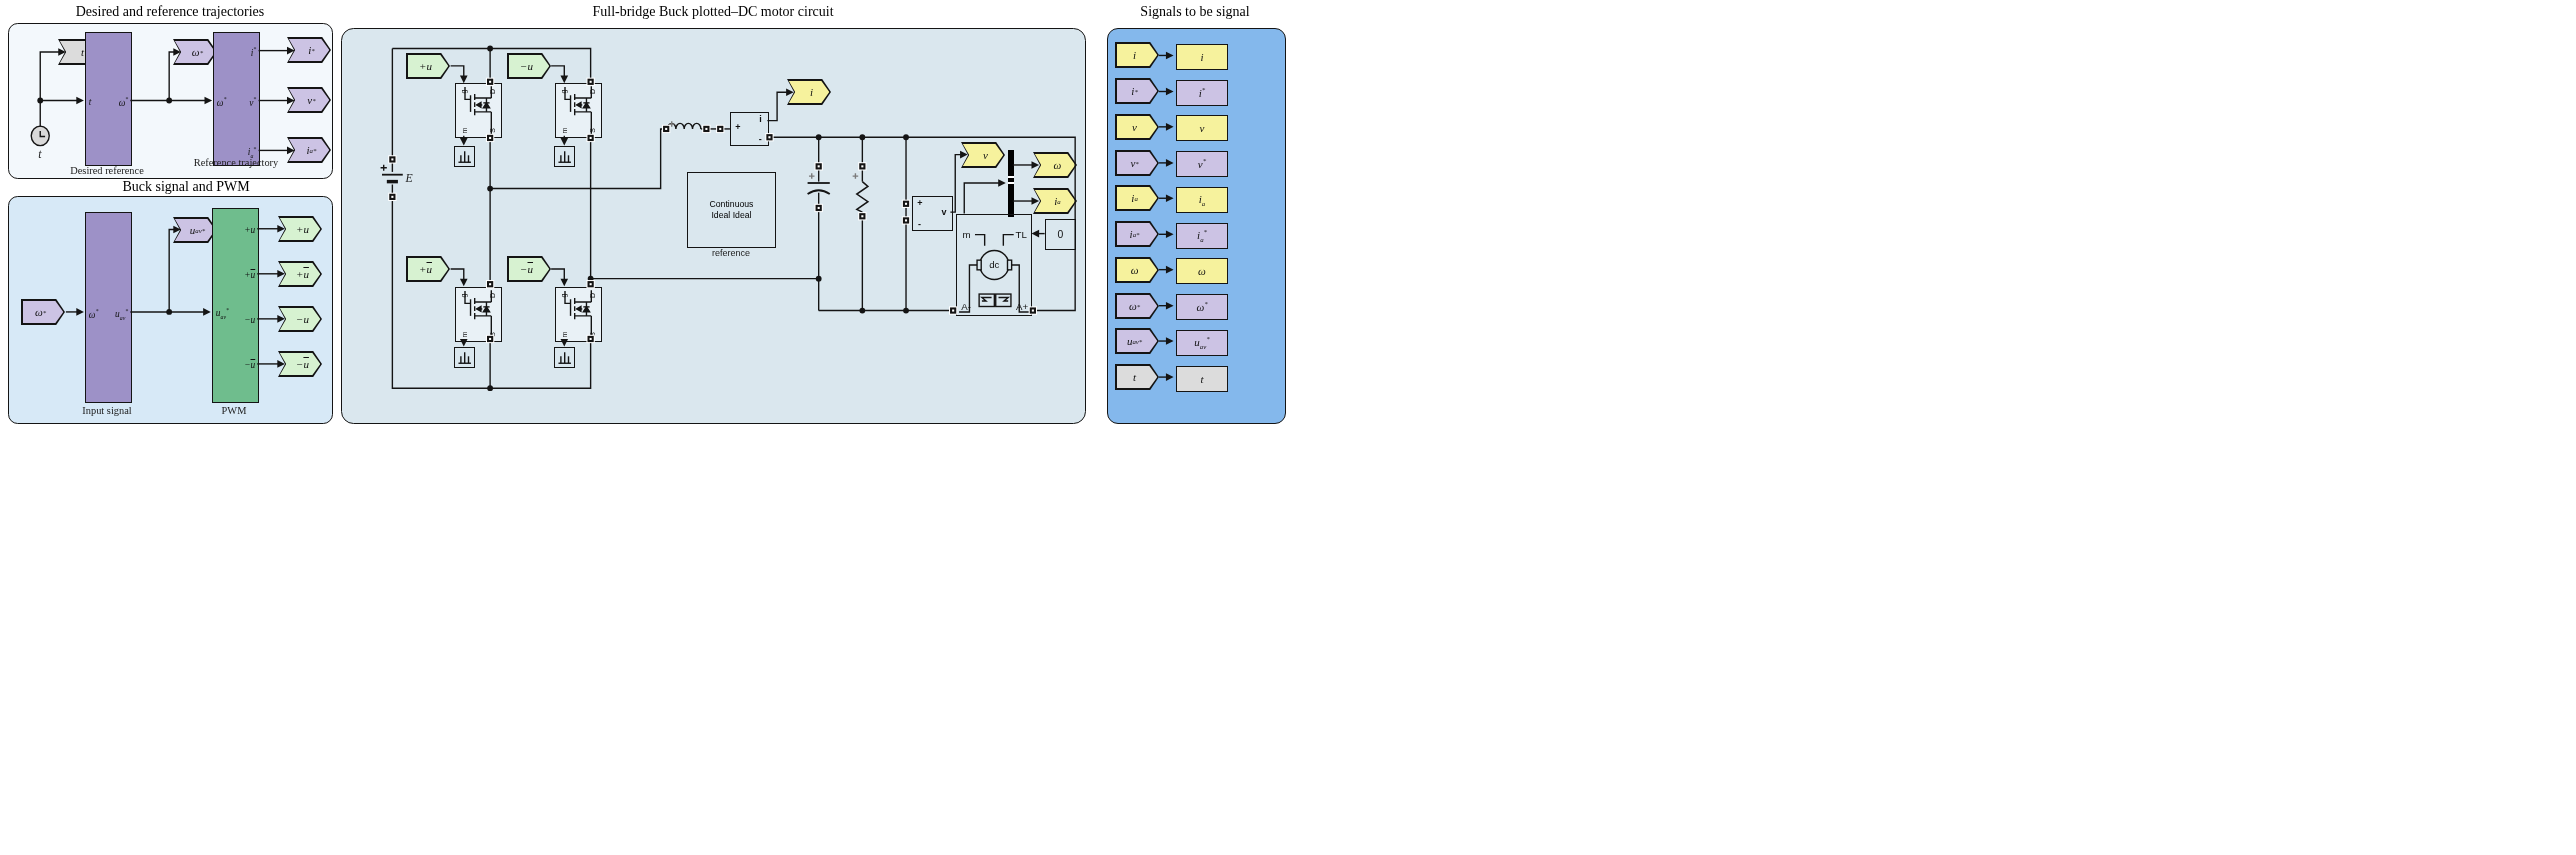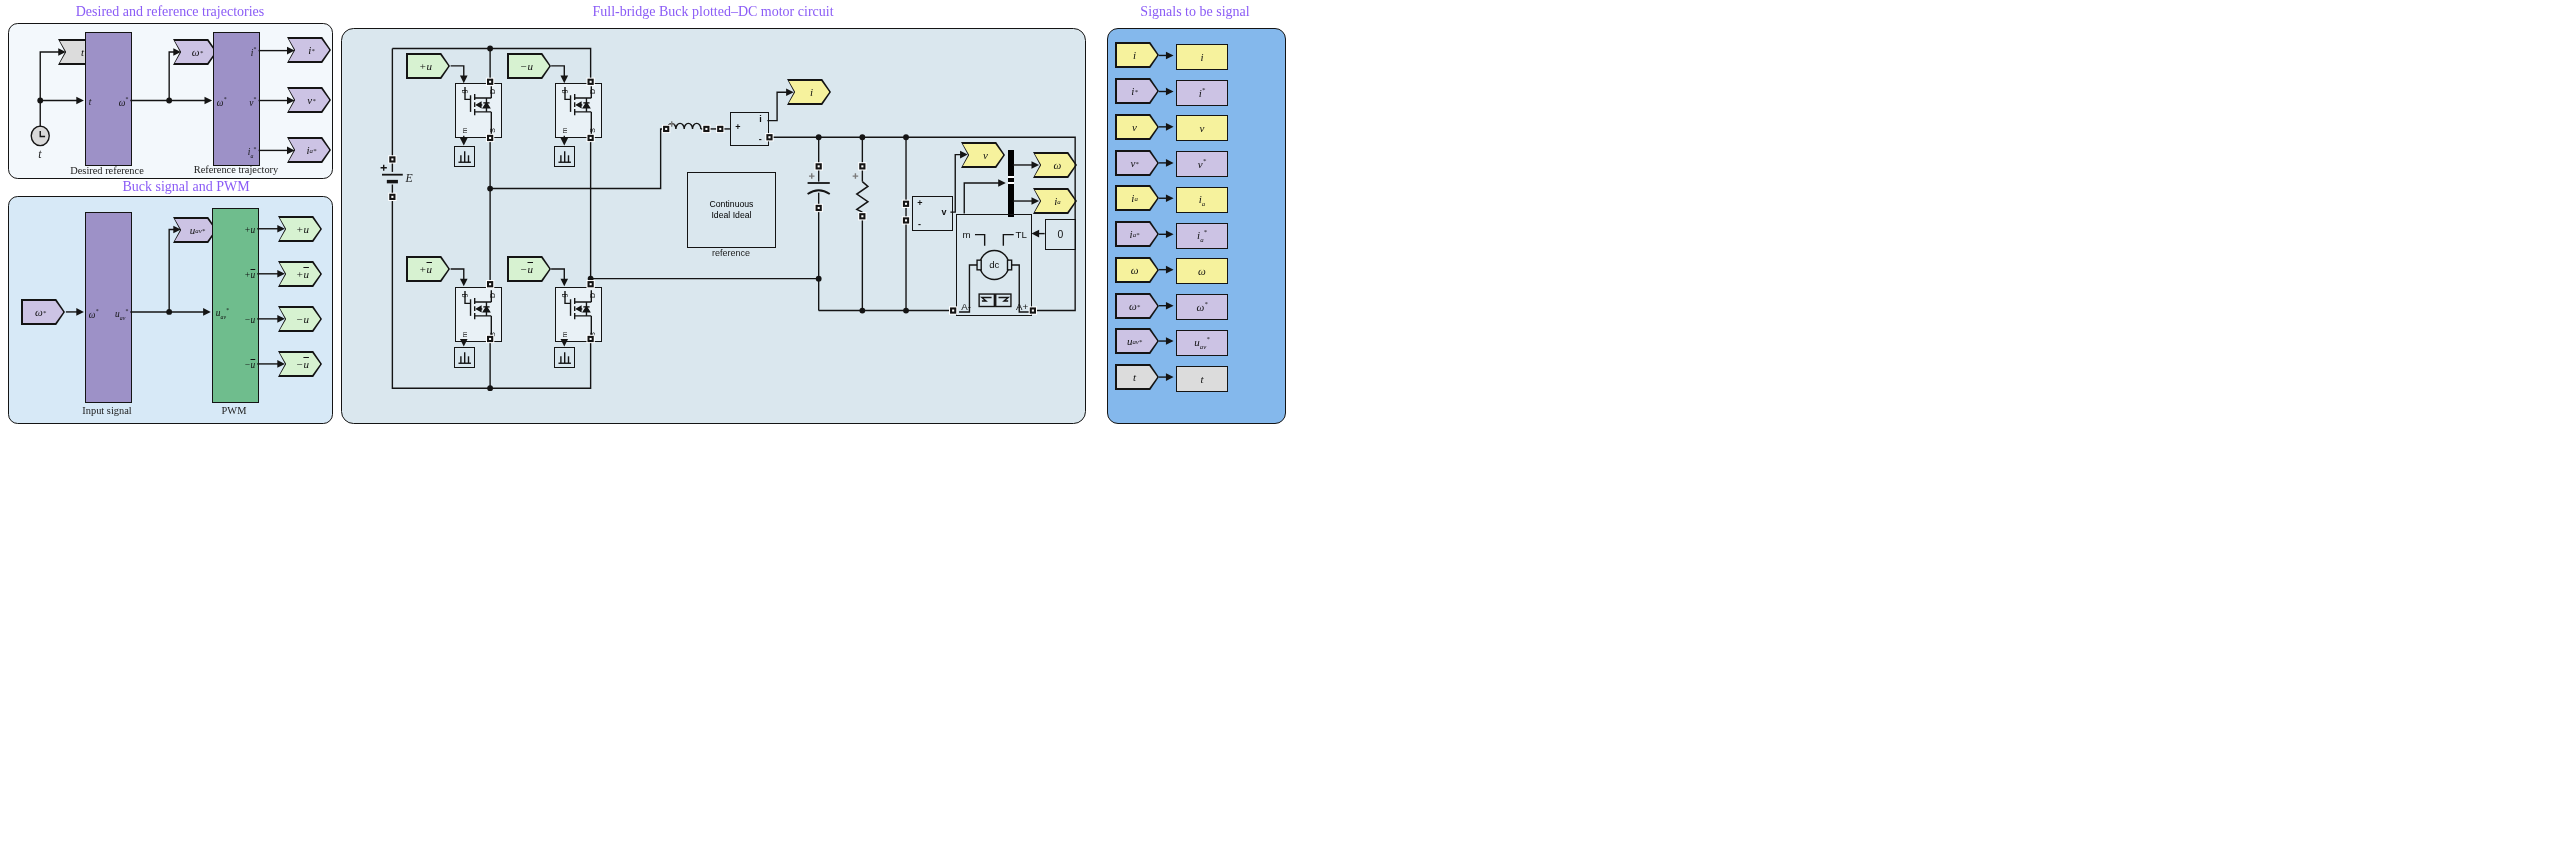--- a/index.html
+++ b/index.html
@@ -4,21 +4,21 @@
 <style>
   html,body{margin:0;padding:0;background:#fff;}
   #stage{position:relative;width:1288px;height:427px;background:#fff;overflow:hidden;
          font-family:"Liberation Serif","DejaVu Serif",serif;color:#111;}
   .panel{position:absolute;border:1.7px solid var(--ink);z-index:0;}
   .pf1{background:var(--topleft);border-radius:9.7px;}
   .pf2{background:var(--bottomleft);border-radius:9.7px;}
   .pf3{background:var(--middle);border-radius:12.5px;}
   .pf4{background:var(--right);border-radius:11px;}
   .sim-title{position:absolute;transform:translateX(-50%);font:14px "Liberation Serif","DejaVu Serif",serif;
-             color:#8b5cf6;white-space:nowrap;z-index:2;}
+             color:#000000;white-space:nowrap;z-index:2;}
   .block-label{position:absolute;transform:translateX(-50%);font:10.4px "Liberation Serif","DejaVu Serif",serif;
                color:#1c1c1c;white-space:nowrap;z-index:2;}
   .mathlbl{font-style:italic;}
   sup,sub{font-size:62%;}
   .ov{text-decoration:overline;}
   
   .tag{position:absolute;width:44px;height:26px;z-index:2;}
   .tag.from{--cp:polygon(0 0,80% 0,100% 50%,80% 100%,0 100%);}
   .tag.goto{--cp:polygon(0 0,80% 0,100% 50%,80% 100%,0 100%,16% 50%);}
   .tag .shape{position:absolute;inset:0;background:var(--ink);clip-path:var(--cp);}
@@ -116,21 +116,21 @@
       <div class="fill"></div>
     <span class="tlabel">ω<sup>*</sup></span>
   </div>
 
   <div class="bigblock purple" style="left:213px;top:32px;width:45px;height:132px">
     <span class="pin left" style="top:69px">ω<sup>*</sup></span>
     <span class="pin right" style="top:19px">i<sup>*</sup></span>
     <span class="pin right" style="top:69px">v<sup>*</sup></span>
     <span class="pin right" style="top:119px">i<sub>a</sub><sup>*</sup></span>
   </div>
-  <div class="block-label" style="left:236px;top:164px">Reference trajectory</div>
+  <div class="block-label" style="left:236px;top:157px">Reference trajectory</div>
 
   <div class="tag goto tag-purple" style="left:287px;top:37px">
     <div class="shape"></div>
       <div class="fill"></div>
       <span class="tlabel">i<sup>*</sup></span>
   </div>
   <div class="tag goto tag-purple" style="left:287px;top:87px">
     <div class="shape"></div>
       <div class="fill"></div>
       <span class="tlabel">v<sup>*</sup></span>

